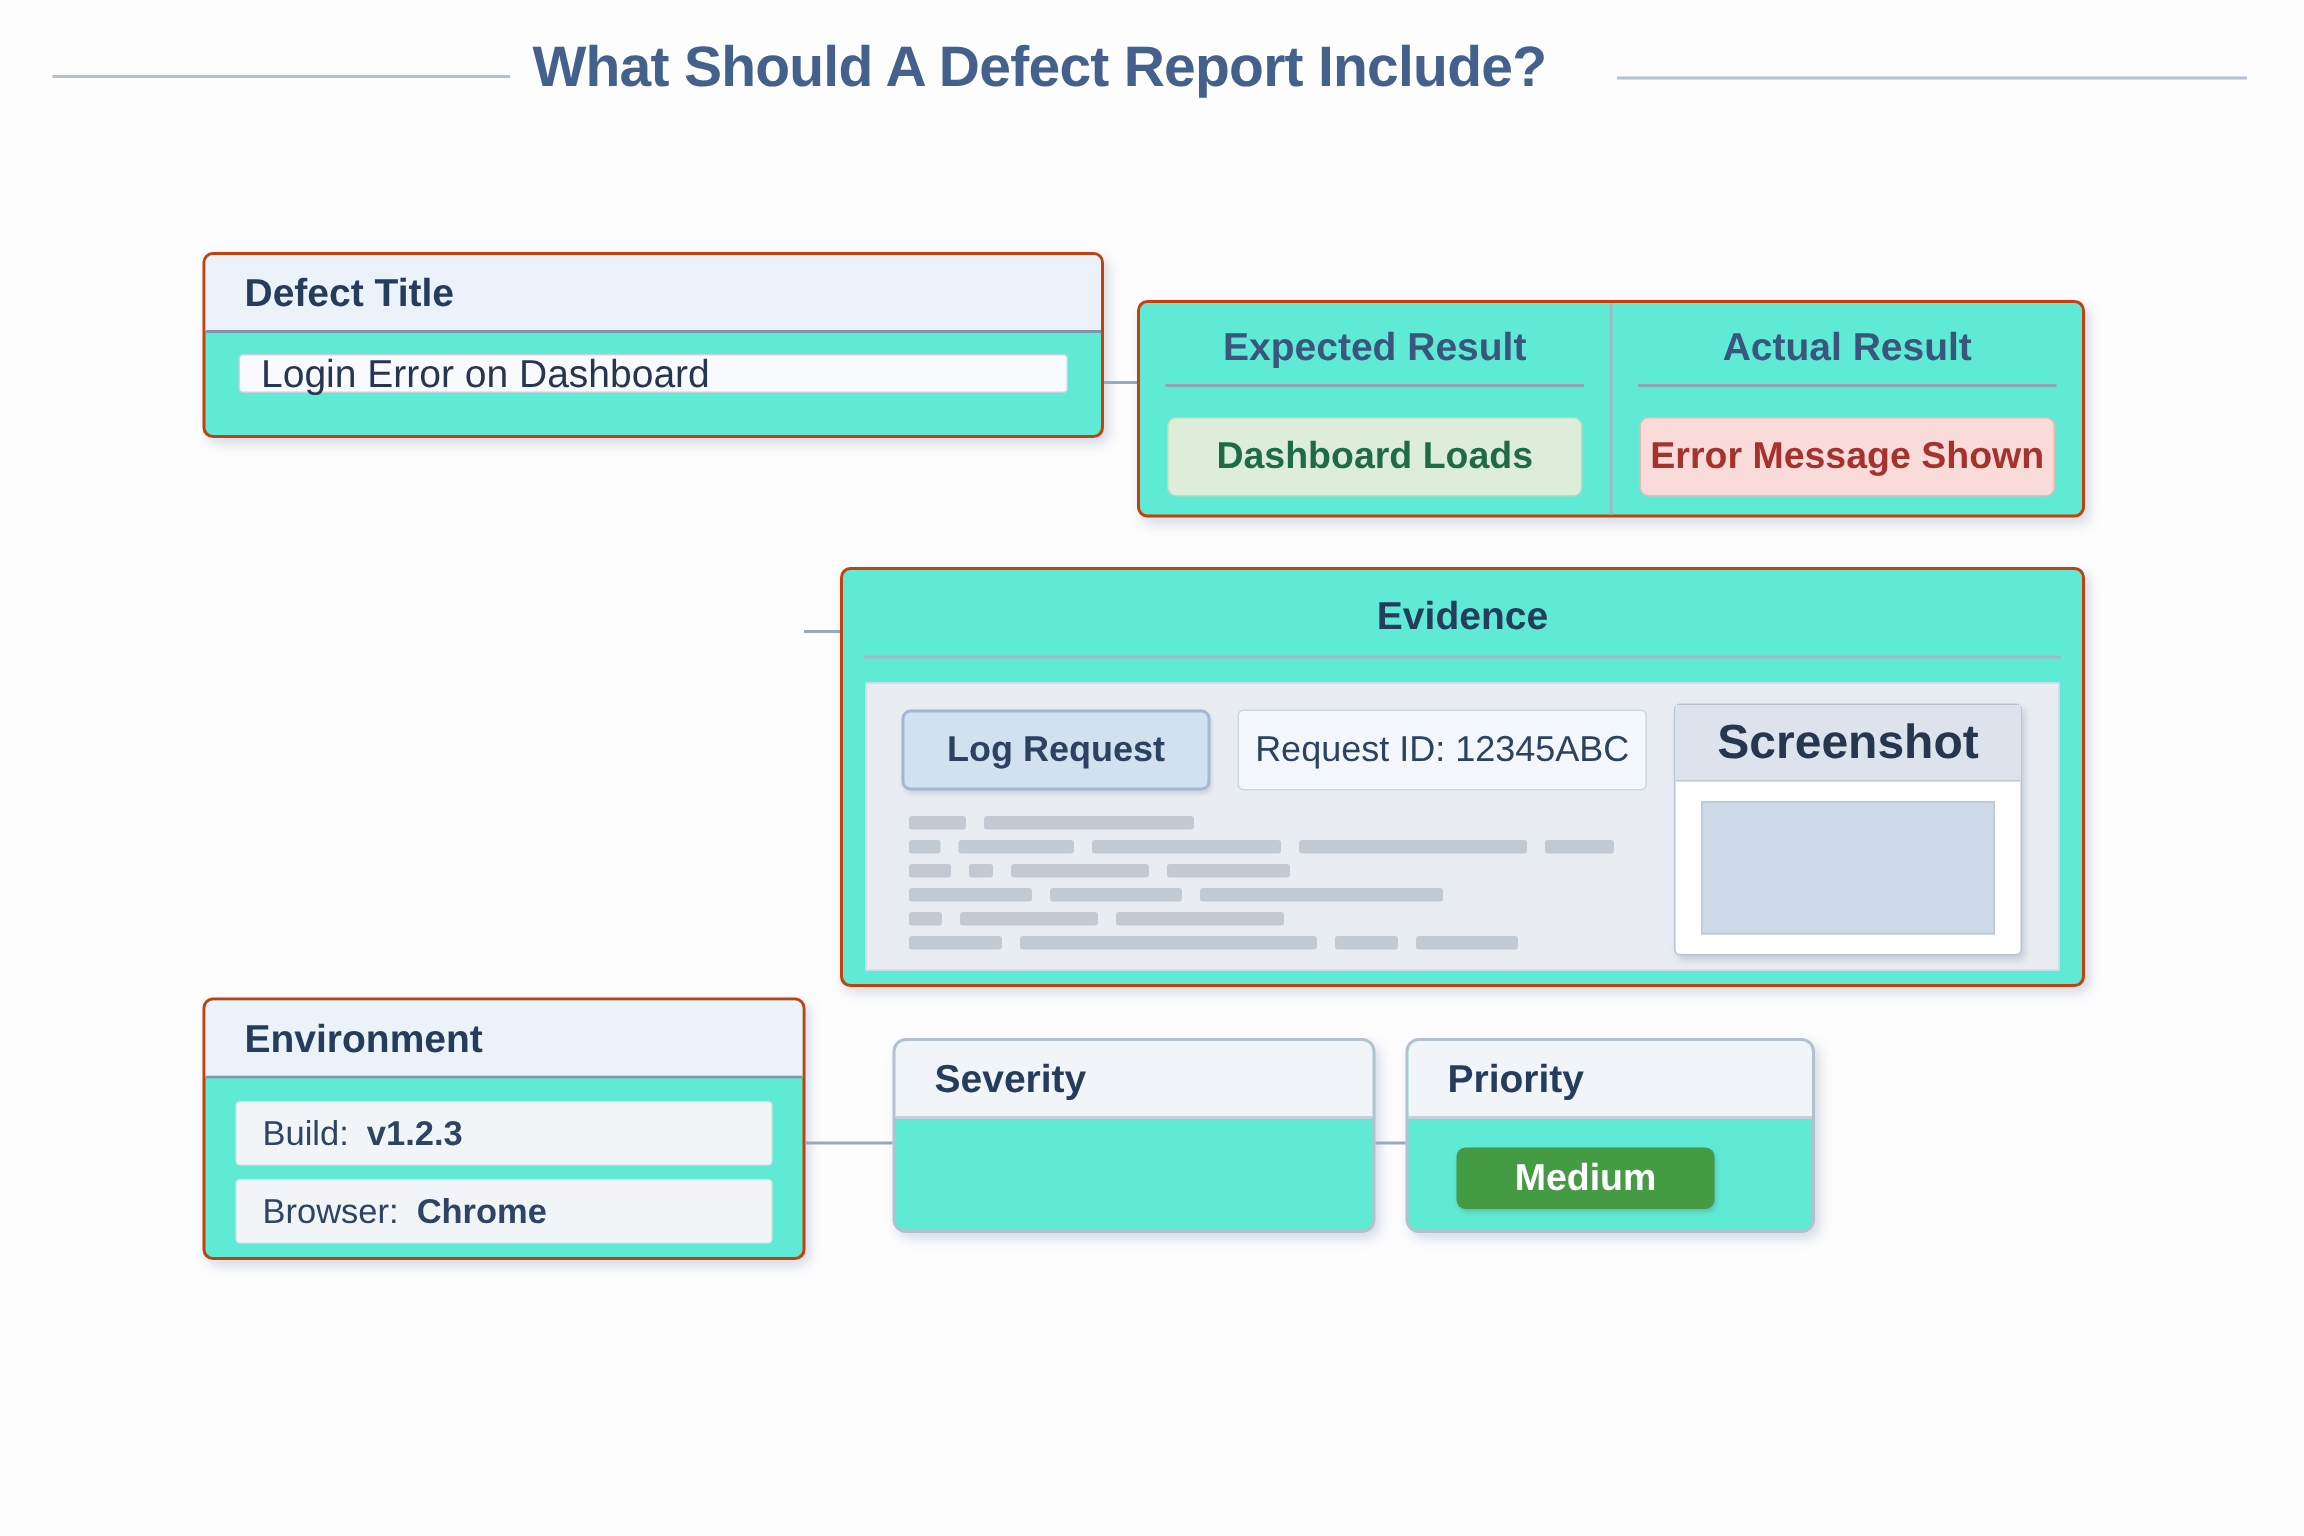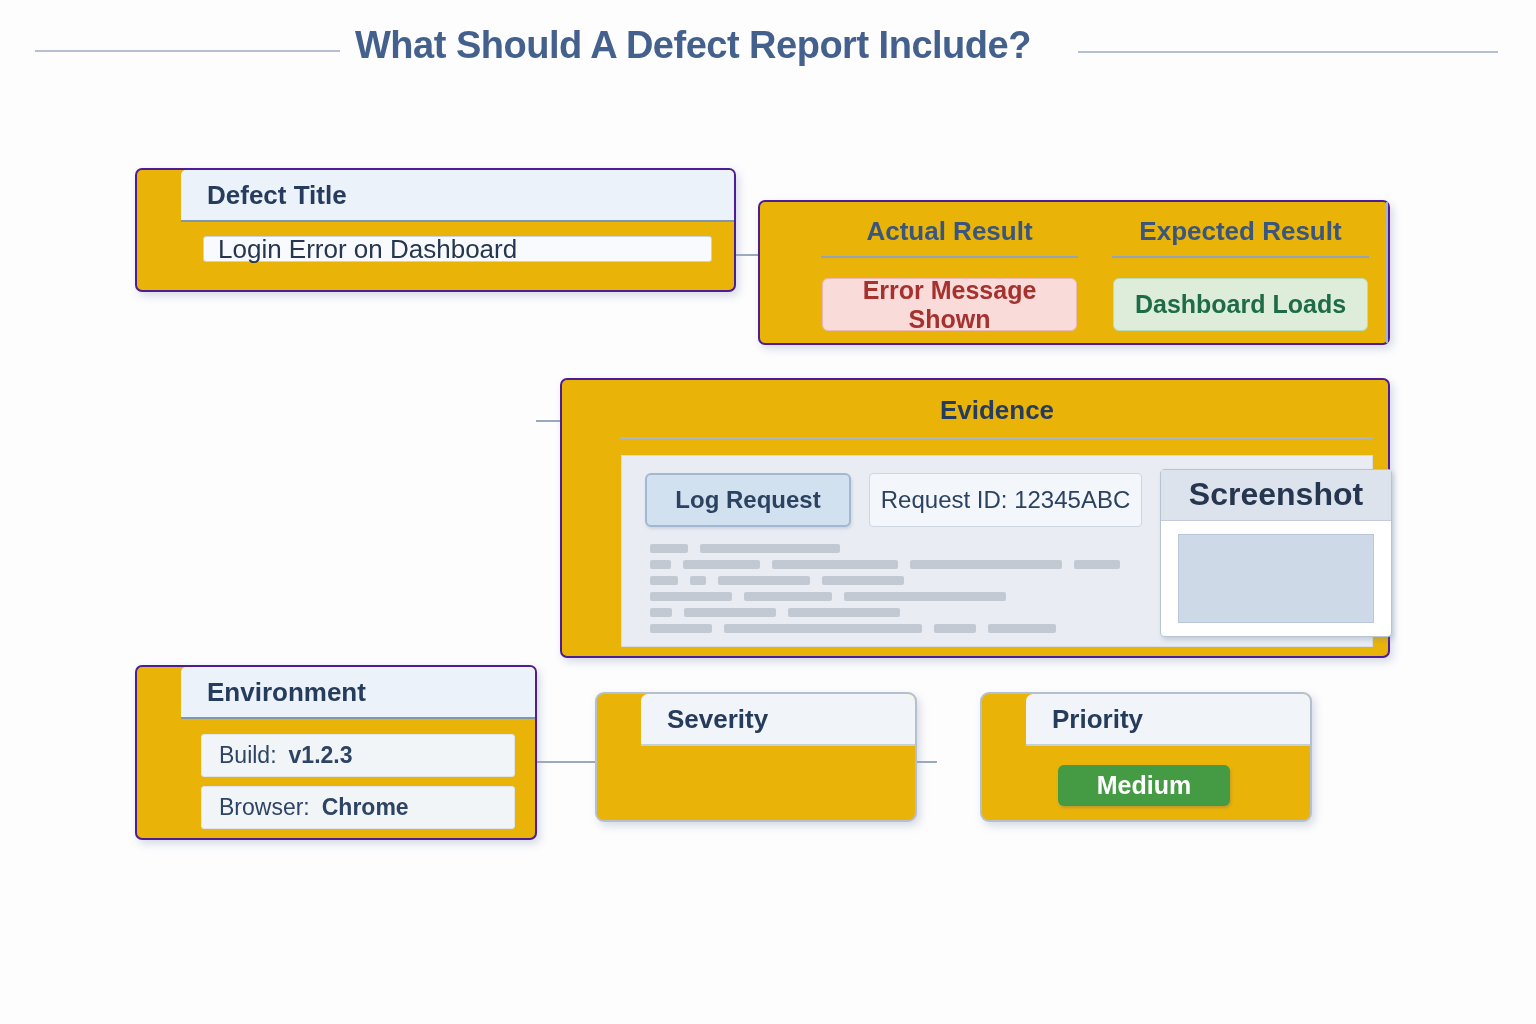--- a/index.html
+++ b/index.html
@@ -5,22 +5,22 @@
   * { margin:0; padding:0; box-sizing:border-box; }
   html,body { width:1536px; height:1024px; background:#fdfdfe; font-family:"Liberation Sans", sans-serif; overflow:hidden; }
   .canvas { position:relative; width:1536px; height:1024px; }
 
   
   .title-line { position:absolute; height:2px; background:#b4c0d1; }
   .page-title { position:absolute; left:355px; top:24px; font-size:38px; font-weight:700;
                 color:#44608c; letter-spacing:-0.5px; }
 
   
-  .panel { position:absolute; background:#eab308; border:2px solid #4c1d95; border-radius:7px;
-           box-shadow:3px 4px 8px rgba(110,130,160,0.28);padding-left:44px; }
+  .panel { position:absolute; background:#5eead4; border:2px solid #c2410c; border-radius:7px;
+           box-shadow:3px 4px 8px rgba(110,130,160,0.28); }
   .panel-header { height:52px; background:#ebf2f9; border-bottom:2px solid #8095ae;
                   border-radius:5px 5px 0 0; display:flex; align-items:center; padding-left:26px;
                   font-size:26px; font-weight:700; color:#263c5c; }
   .soft { border-color:#b5c0ce; border-radius:9px; }
   .soft .panel-header { background:#f1f4f8; border-bottom:2px solid #c6cfda; border-radius:7px 7px 0 0; }
 
   
   .defect-input { margin:14px 22px 0; height:26px; background:#f8fafd; border:1.5px solid #c9d3e0;
                   border-radius:3px; display:flex; align-items:center; padding-left:14px;
                   font-size:26px; color:#26364f; }
@@ -84,29 +84,29 @@
 
   <div class="panel" style="left:135px; top:168px; width:601px; height:124px;">
     <div class="panel-header">Defect Title</div>
     <div class="defect-input">Login Error on Dashboard</div>
   </div>
 
   <div class="connector" style="left:736px; top:254px; width:22px;"></div>
 
   <div class="panel" style="left:758px; top:200px; width:632px; height:145px;">
     <div class="results-body">
+      <div class="result-col divided">
+        <div class="result-heading">Expected Result</div>
+        <div class="result-underline"></div>
+        <div class="result-box green">Dashboard Loads</div>
+      </div>
       <div class="result-col">
         <div class="result-heading">Actual Result</div>
         <div class="result-underline"></div>
         <div class="result-box red">Error Message Shown</div>
-      </div>
-      <div class="result-col divided">
-        <div class="result-heading">Expected Result</div>
-        <div class="result-underline"></div>
-        <div class="result-box green">Dashboard Loads</div>
       </div>
     </div>
   </div>
 
 
   <div class="connector" style="left:536px; top:420px; width:24px;"></div>
 
   <div class="panel" style="left:560px; top:378px; width:830px; height:280px;">
     <div class="evidence-title">Evidence</div>
     <div class="evidence-underline"></div>
@@ -170,18 +170,18 @@
   </div>
 
   <div class="connector" style="left:537px; top:761px; width:58px;"></div>
 
   <div class="panel soft" style="left:595px; top:692px; width:322px; height:130px;">
     <div class="panel-header">Severity</div>
   </div>
 
   <div class="connector" style="left:917px; top:761px; width:20px;"></div>
 
-  <div class="panel soft" style="left:937px; top:692px; width:332px; height:130px;margin-left:43px;">
+  <div class="panel soft" style="left:937px; top:692px; width:273px; height:130px;">
     <div class="panel-header">Priority</div>
     <div class="badge" id="priority-badge" style="width: 172px; background: rgb(69, 154, 68);">Medium</div>
   </div>
 
 </div>
 
 </body></html>

